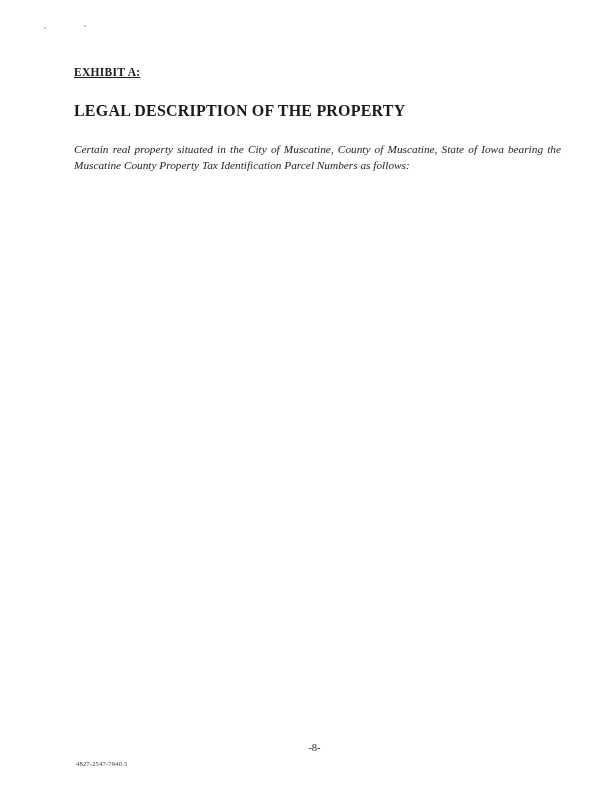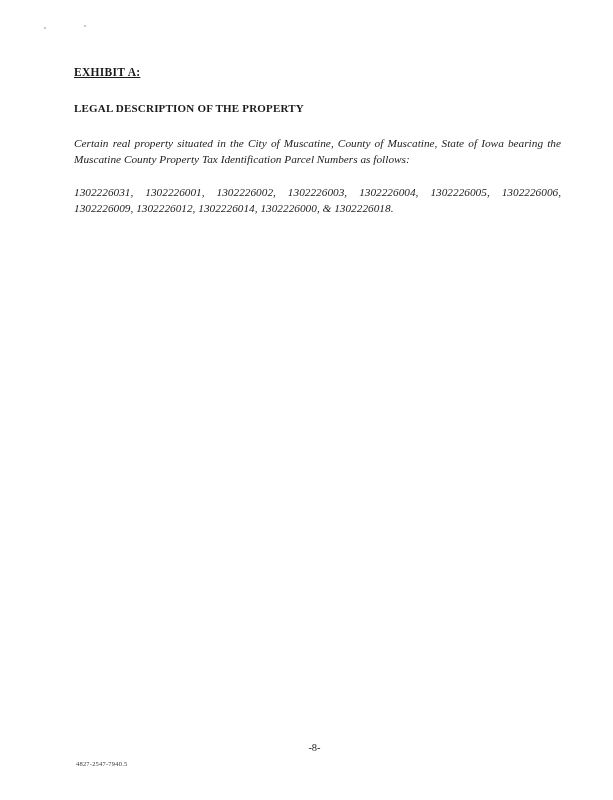--- a/index.html
+++ b/index.html
@@ -47,21 +47,21 @@
     font-weight: bold;
     font-size: 11.5px;
     letter-spacing: 0.3px;
     text-decoration: underline;
     margin: 0 0 24px 0;
     color: #1a1a1a;
   }
 
   .legal-heading {
     font-weight: bold;
-    font-size: 11px;
+    font-size: 16px;
     letter-spacing: 0.2px;
     margin: 0 0 22px 0;
     color: #1a1a1a;
   }
 
   .para {
     font-style: italic;
     font-size: 11.3px;
     line-height: 15.5px;
     text-align: justify;
@@ -102,21 +102,20 @@
   <div class="speck speck-b"></div>
 
   <div class="content">
 
     <div class="exhibit-heading">EXHIBIT A:</div>
 
     <div class="legal-heading">LEGAL DESCRIPTION OF THE PROPERTY</div>
 
     <p class="para">Certain real property situated in the City of Muscatine, County of Muscatine, State of Iowa bearing the Muscatine County Property Tax Identification Parcel Numbers as follows:</p>
 
-    <p class="para para-parcels">1302226031, 1302226001, 1302226002, 1302226003, 1302226004, 1302226005, 1302226006, 1302226009, 1302226012, 1302226014, 1302226000, &amp; 1302226018.</p>
 
 
   </div>
 
   <div class="footer-page-number">-8-</div>
 
   <div class="footer-code">4827-2547-7940.5</div>
 
 </div>
 

